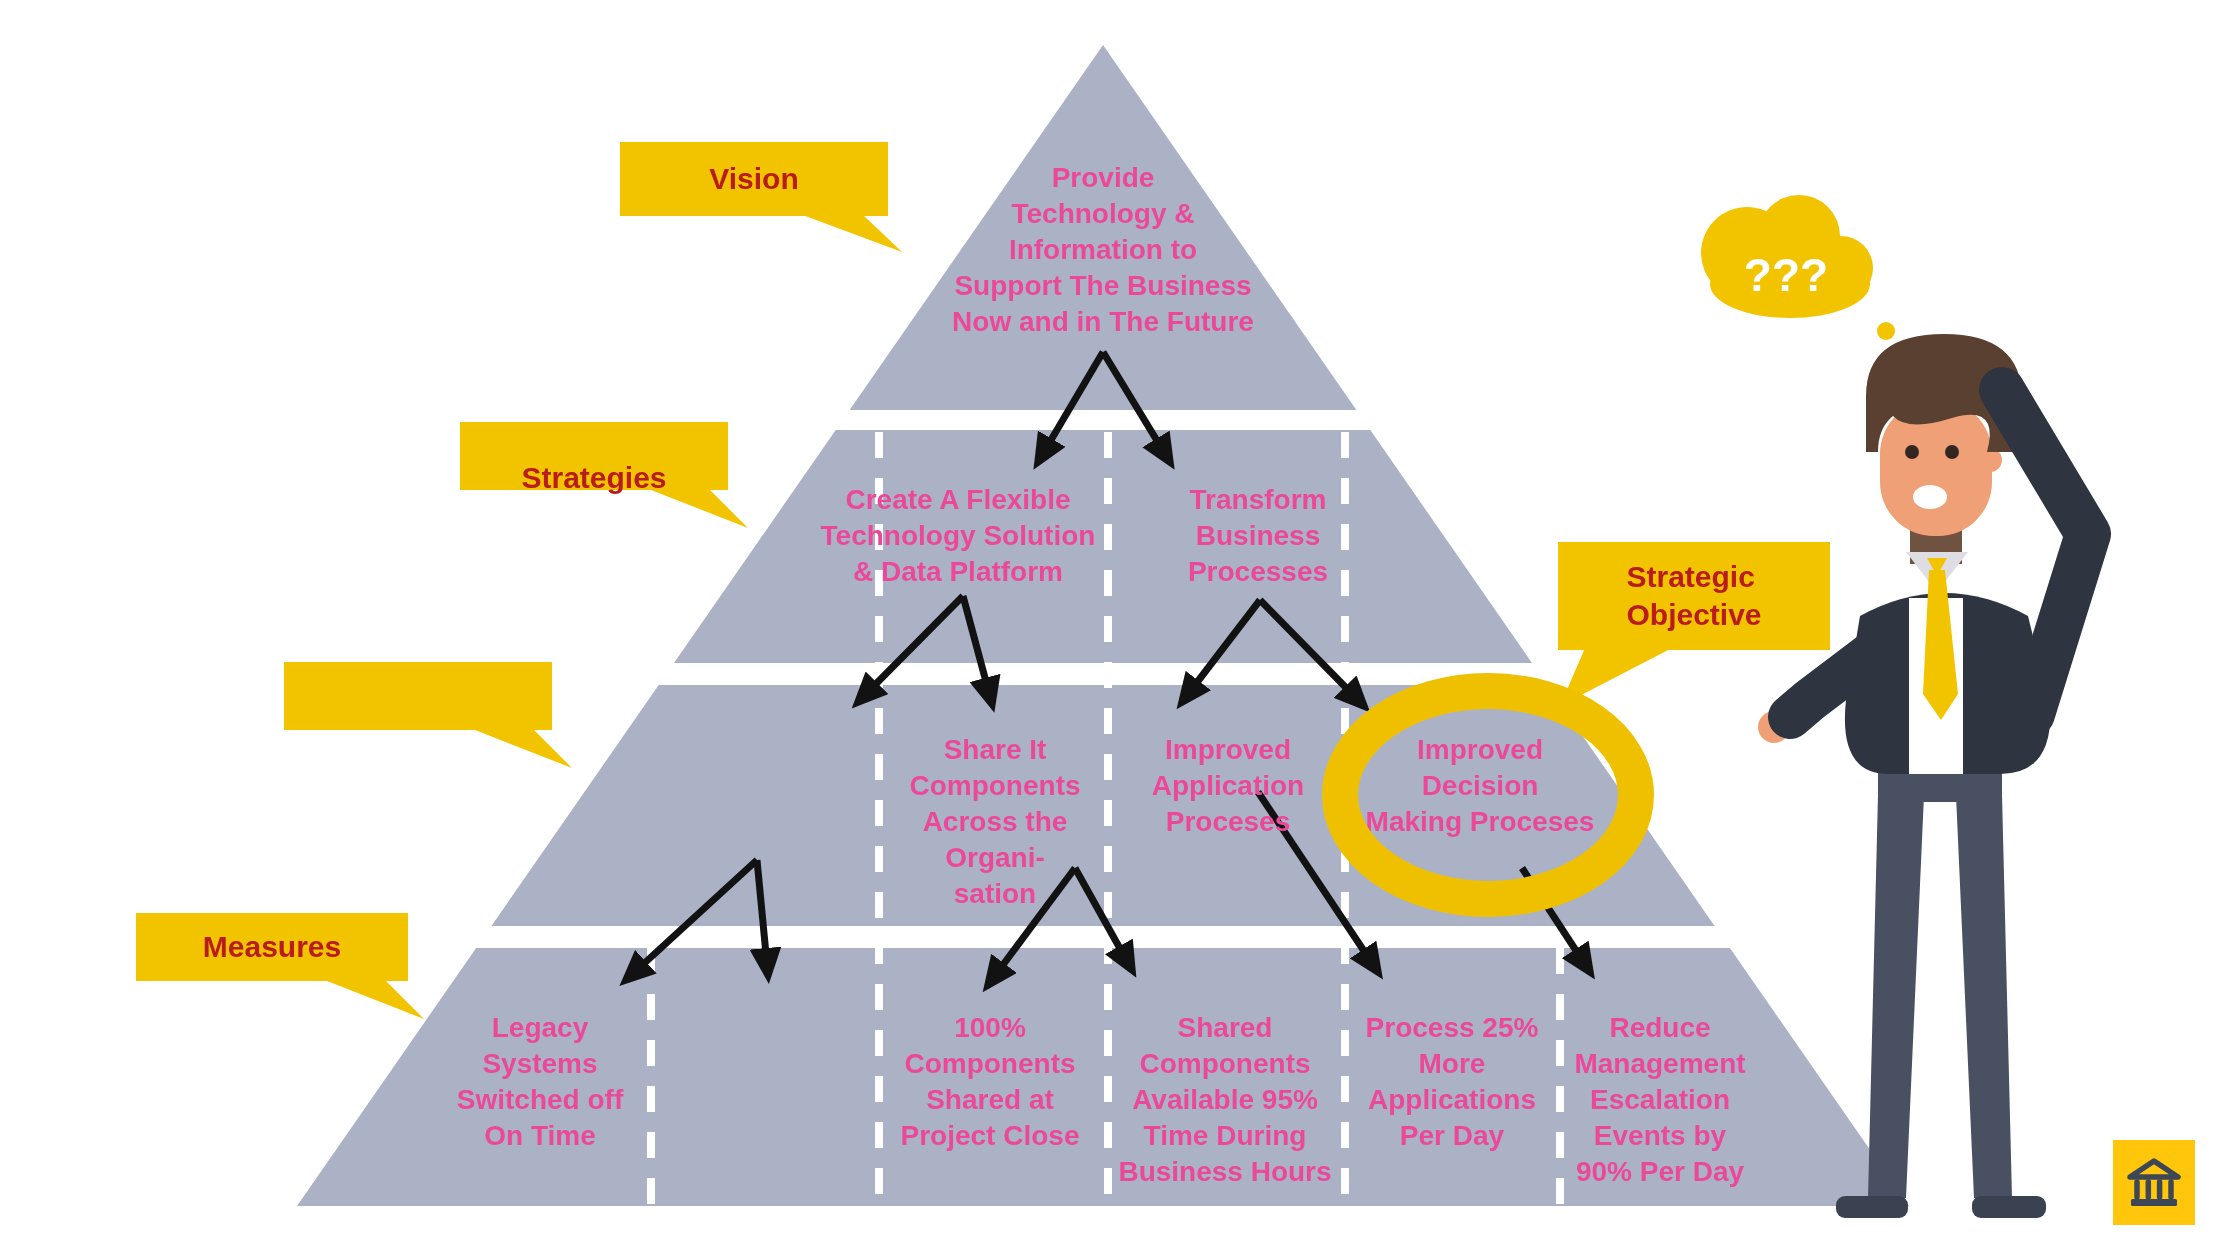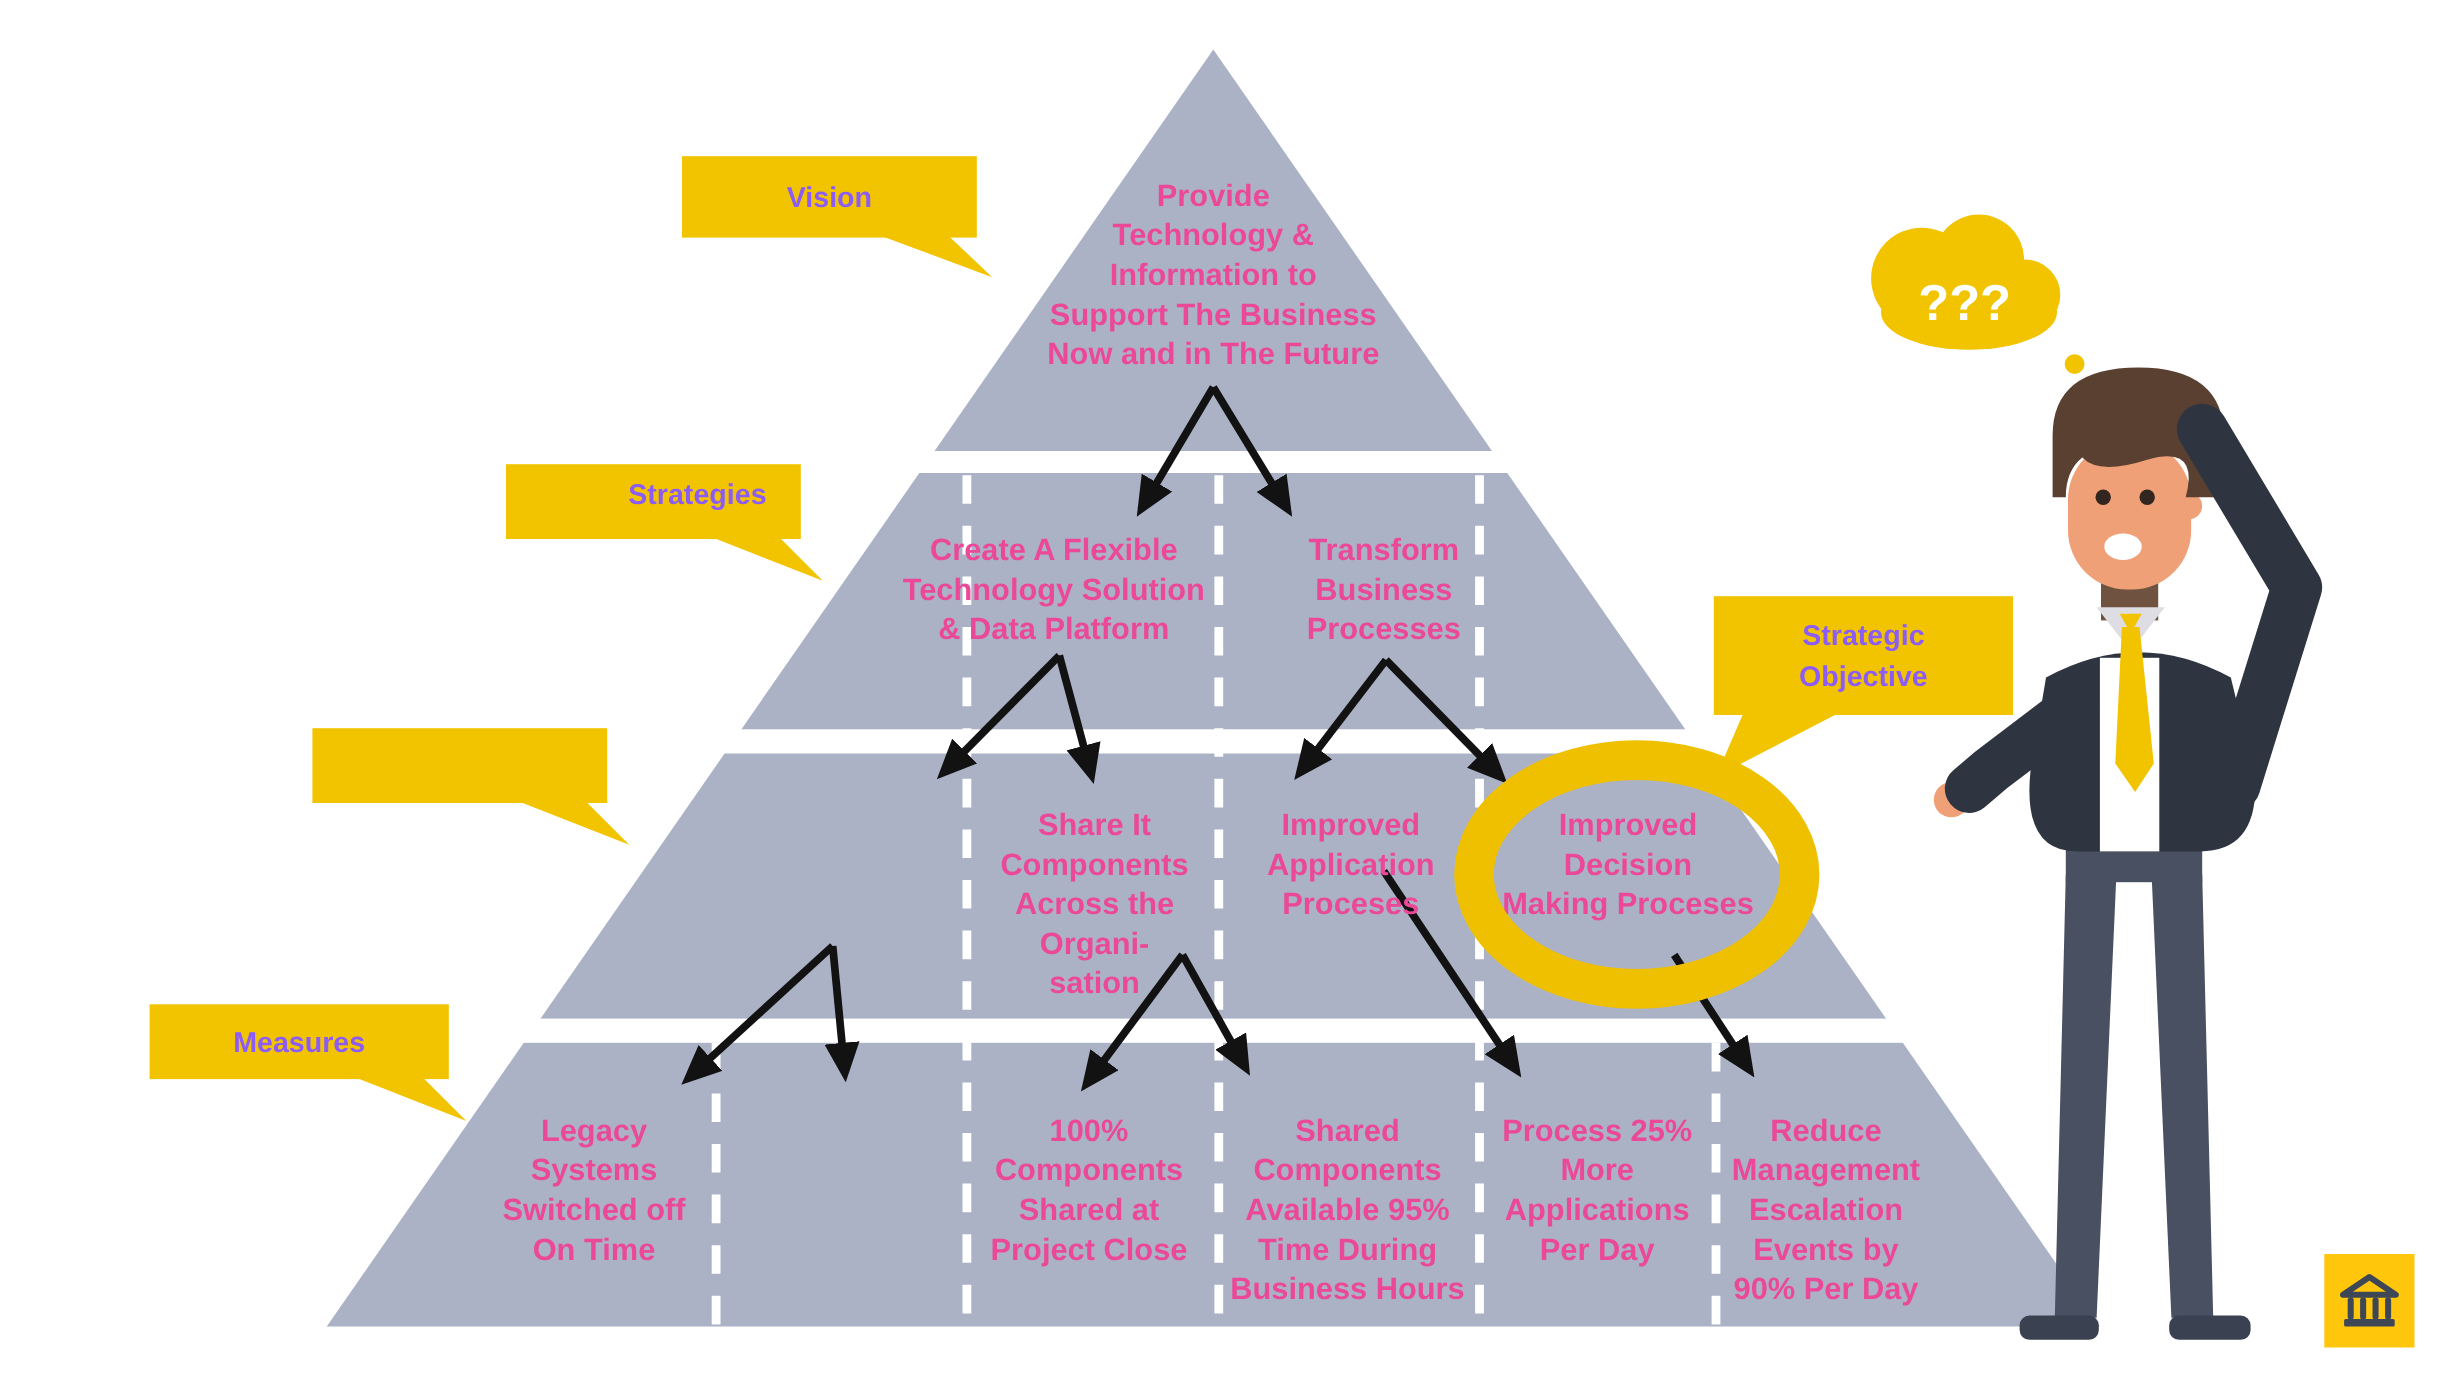--- a/index.html
+++ b/index.html
@@ -7,22 +7,22 @@
     position:relative; width:2240px; height:1260px; background:#ffffff;
     font-family:"Liberation Sans", sans-serif; overflow:hidden;
   }
   svg.layer { position:absolute; left:0; top:0; }
   .cell {
     position:absolute; white-space:pre-line; text-align:center;
     font-weight:bold; font-size:28px; line-height:36px; color:#ec4899; z-index:20;
   }
   .plabel {
     position:absolute; white-space:pre-line; display:flex; align-items:center;
-    justify-content:center; text-align:center; font-weight:bold; font-size:26px;
-    line-height:38px; color:#8b5cf6; z-index:20;
+    justify-content:center; font-weight:bold; font-size:30px;
+    line-height:38px; color:#b91c1c; z-index:20;
   }
   .qmarks {
     position:absolute; left:1726px; top:248px; width:120px; height:52px;
     color:#ffffff; font-weight:bold; font-size:46px; text-align:center; z-index:20;
   }
   .ring-layer { z-index:30; pointer-events:none; }
   .bank-btn {
     position:absolute; left:2113px; top:1140px; width:82px; height:85px;
     background:#FFC60B; display:flex; align-items:center; justify-content:center; z-index:25;
   }
@@ -134,21 +134,21 @@
         <polygon points="322,979 384,979 424,1019"></polygon>
       </g>
       <g>
         <rect x="1558" y="542" width="272" height="108"></rect>
         <polygon points="1585,648 1672,648 1560,706"></polygon>
       </g>
     </g>
   </svg>
 
   <div class="plabel" style="left:620px; top:142px; width:268px; height:74px;">Vision</div>
-  <div class="plabel" style="left:460px; top:415px; width:268px; height:68px;padding-left:40px;">Strategies</div>
+  <div class="plabel" style="left:460px; top:444px; width:268px; height:68px;">Strategies</div>
   <div class="plabel" style="left:136px; top:913px; width:272px; height:68px;">Measures</div>
   <div class="plabel" style="left:1558px; top:542px; width:272px; height:108px;">Strategic
 Objective</div>
 
   <div class="cell" style="left:873px; top:160px; width:460px;">Provide
 Technology &amp;
 Information to
 Support The Business
 Now and in The Future</div>
 

